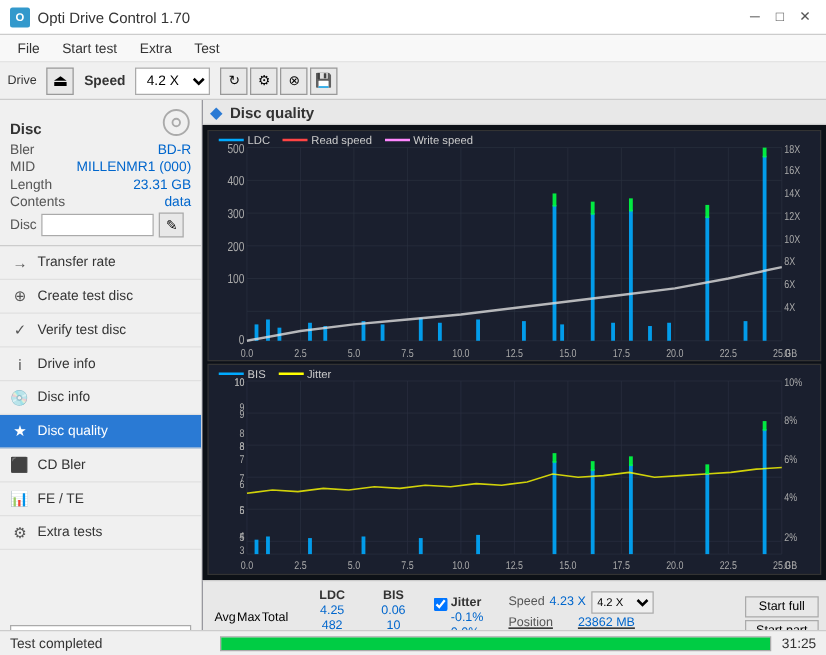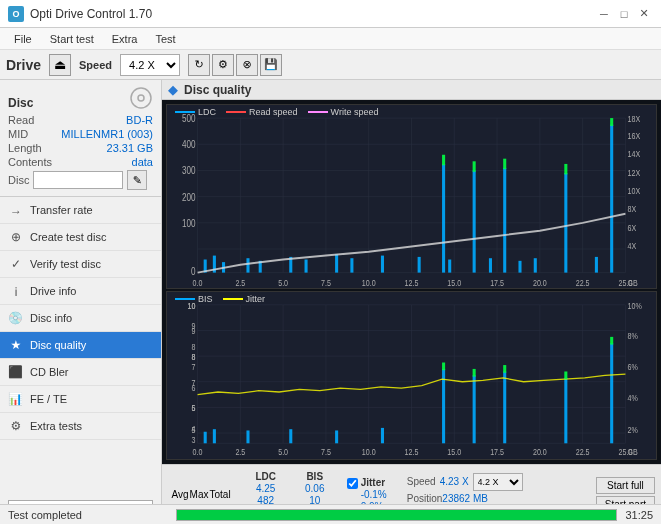--- a/index.html
+++ b/index.html
@@ -12,21 +12,21 @@
     .titlebar-title { font-size: 12px; color: #333; }
     .titlebar-controls { display: flex; gap: 2px; }
     .titlebar-btn { width: 18px; height: 18px; display: flex; align-items: center; justify-content: center; font-size: 11px; cursor: pointer; color: #555; border: none; background: transparent; }
     
     
     .menubar { display: flex; gap: 2px; padding: 2px 6px; background: #f8f8f8; border-bottom: 1px solid #ddd; height: 22px; align-items: center; }
     .menubar-item { padding: 2px 8px; cursor: pointer; font-size: 11px; color: #333; }
     
     
     .drivebar { background: #f0f0f0; border-bottom: 1px solid #ccc; padding: 3px 6px; display: flex; align-items: center; gap: 8px; height: 30px; }
-    .drivebar-label { font-size: 14px; font-weight: bold; color: #333; }
+    .drivebar-label { font-size: 10px; font-weight: normal; color: #333; }
     .drive-select { font-size: 11px; border: 1px solid #aaa; padding: 1px 4px; background: white; min-width: 180px; height: 22px; }
     .drivebar-icon { width: 22px; height: 22px; border: 1px solid #999; background: #e8e8e8; display: flex; align-items: center; justify-content: center; font-size: 13px; cursor: pointer; }
     .speed-label { font-size: 11px; font-weight: bold; color: #333; }
     .speed-select { font-size: 11px; border: 1px solid #aaa; padding: 1px 4px; background: white; height: 22px; width: 60px; }
     .speed-icons { display: flex; gap: 2px; }
     .speed-icon { width: 22px; height: 22px; border: 1px solid #999; background: #e8e8e8; display: flex; align-items: center; justify-content: center; font-size: 11px; cursor: pointer; }
     
     
     .main { display: flex; height: calc(524px - 28px - 22px - 30px); }
     
@@ -127,26 +127,26 @@
 
     <div class="disc-section">
       <div class="disc-header">
         <span class="disc-title">Disc</span>
         <svg width="24" height="24" viewBox="0 0 24 24">
           <circle cx="12" cy="12" r="10" fill="none" stroke="#aaa" stroke-width="1.5"></circle>
           <circle cx="12" cy="12" r="3" fill="none" stroke="#aaa" stroke-width="1.5"></circle>
         </svg>
       </div>
       <div class="disc-row">
-        <span class="disc-row-label">Read</span>
+        <span class="disc-row-label">Bler</span>
         <span class="disc-row-value">BD-R</span>
       </div>
       <div class="disc-row">
         <span class="disc-row-label">MID</span>
-        <span class="disc-row-value">MILLENMR1 (003)</span>
+        <span class="disc-row-value">MILLENMR1 (000)</span>
       </div>
       <div class="disc-row">
         <span class="disc-row-label">Length</span>
         <span class="disc-row-value">23.31 GB</span>
       </div>
       <div class="disc-row">
         <span class="disc-row-label">Contents</span>
         <span class="disc-row-value">data</span>
       </div>
       <div class="label-row">
@@ -459,21 +459,21 @@
         </div>
       </div>
       <div style="display:flex; flex-direction:column; font-size:10px; gap:2px; margin-left:12px;">
         <div style="display:flex; gap:4px; align-items:center;">
           <span style="color:#555;">Speed</span>
           <span style="color:#0066cc;">4.23 X</span>
           <select style="font-size:9px; border:1px solid #aaa; height:18px; width:50px;">
             <option>4.2 X</option>
           </select>
         </div>
-        <div style="display:flex; gap:0;">
+        <div style="display:flex; gap:20px;text-decoration:underline;">
           <span style="color:#555;">Position</span>
           <span style="color:#0066cc;">23862 MB</span>
         </div>
         <div style="display:flex; gap:4px;">
           <span style="color:#555;">Samples</span>
           <span style="color:#0066cc;">379447</span>
         </div>
       </div>
       <div class="start-btns">
         <button class="start-btn">Start full</button>

